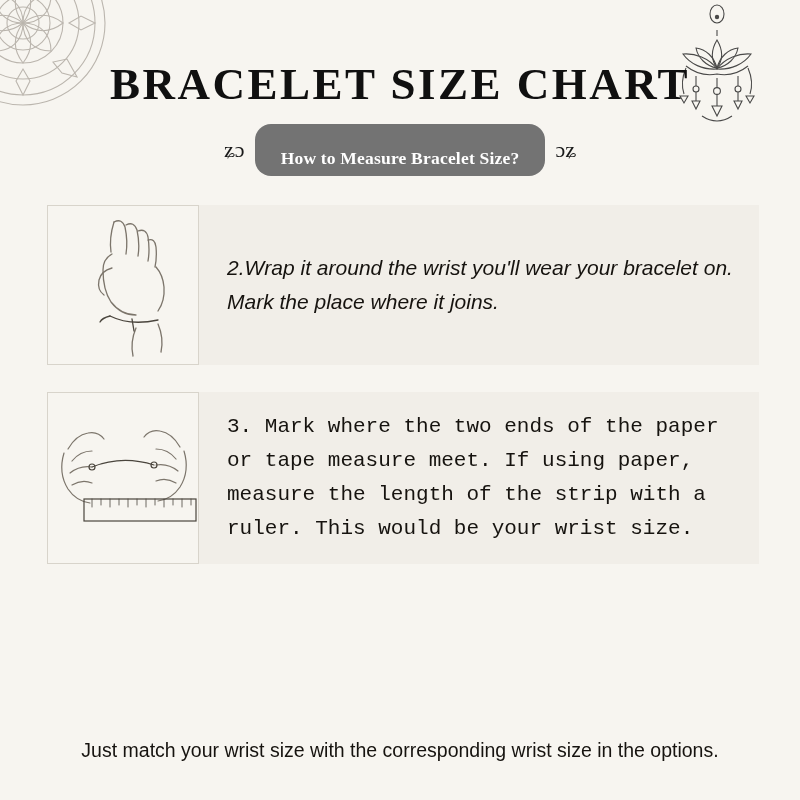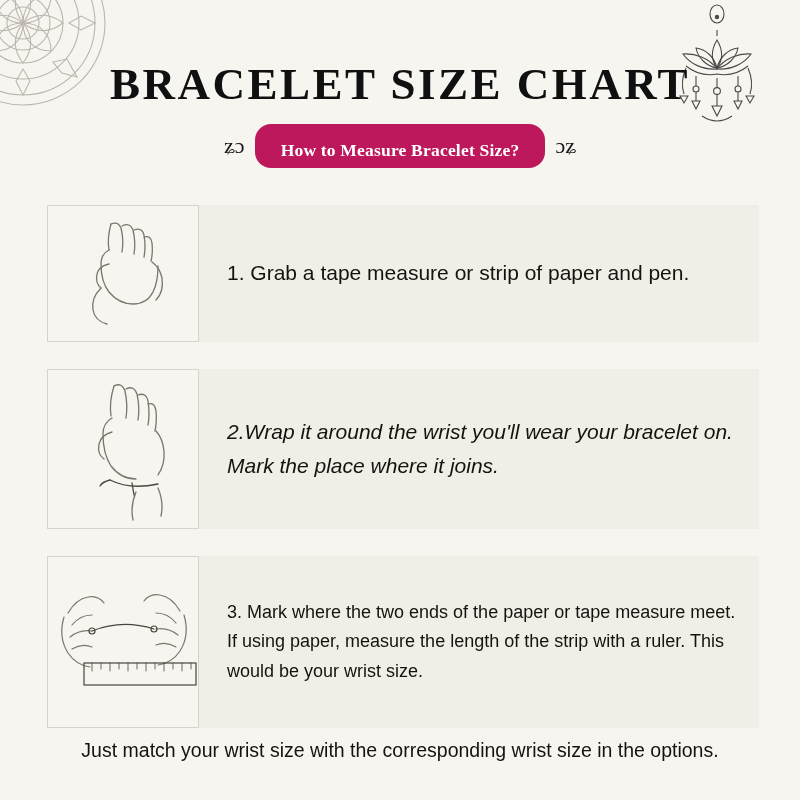--- a/index.html
+++ b/index.html
@@ -57,24 +57,24 @@
     top: 124px;
     left: 0;
     width: 800px;
     display: flex;
     align-items: center;
     justify-content: center;
     gap: 10px;
   }
 
   .subtitle-pill {
-    background: #be185d;
+    background: #737373;
     color: #ffffff;
     border-radius: 16px;
-    padding: 16px 26px 7px;
+    padding: 24px 26px 7px;
     font-family: "Liberation Serif", serif;
     font-size: 17.5px;
     font-weight: 700;
     letter-spacing: 0.2px;
     white-space: nowrap;
   }
 
   .squiggle {
     font-family: "Liberation Serif", serif;
     font-size: 22px;
@@ -117,21 +117,21 @@
     line-height: 1.62;
     color: #16130f;
   }
 
   #step-1 { height: 137px; }
   #step-2 { height: 160px; }
   #step-3 { height: 172px; }
 
   #step-1 .step-text { font-size: 21px; }
   #step-2 .step-text { font-size: 21px; font-style: italic; }
-  #step-3 .step-text { font-size: 18px; }
+  #step-3 .step-text { font-size: 21px; font-family: Liberation Mono, monospace; }
 
   .footer-note {
     position: absolute;
     bottom: 38px;
     left: 0;
     width: 800px;
     text-align: center;
     font-size: 19.5px;
     color: #16130f;
     margin-top: 40px;
@@ -211,38 +211,20 @@
 <h1 class="title">BRACELET SIZE CHART</h1>
 
 <div class="subtitle-row">
   <span class="squiggle">ʑɔ</span>
   <span class="subtitle-pill">How to Measure Bracelet Size?</span>
   <span class="squiggle">ɔʑ</span>
 </div>
 
 <div class="steps">
 
-  <div class="step" id="step-1">
-    <div class="step-illustration">
-      <svg viewBox="0 0 150 135" width="150" height="135">
-        <g fill="none" stroke="#7c756b" stroke-width="1.3" stroke-linecap="round">
-          <path d="M63 18 q-4 14 -2 26"></path>
-          <path d="M63 18 q7 -3 10 4 q3 12 1 24"></path>
-          <path d="M74 20 q8 -4 11 4 q3 13 1 24"></path>
-          <path d="M86 24 q8 -3 10 5 q2 12 0 22"></path>
-          <path d="M96 31 q7 -2 8 6 q1 10 -1 18"></path>
-          <path d="M61 44 q-8 4 -8 14 q0 18 8 28 q10 12 24 12 q14 0 20 -12 q5 -10 5 -26"></path>
-          <path d="M61 58 q-10 2 -12 10 q-2 9 4 14"></path>
-          <path d="M53 82 q-10 10 -8 22 q2 11 14 14"></path>
-          <path d="M104 56 q8 6 10 16 q2 14 -6 22"></path>
-        </g>
-      </svg>
-    </div>
-    <div class="step-text">1. Grab a tape measure or strip of paper and pen.</div>
-  </div>
 
   <div class="step" id="step-2">
     <div class="step-illustration">
       <svg viewBox="0 0 150 158" width="150" height="158">
         <g fill="none" stroke="#7c756b" stroke-width="1.3" stroke-linecap="round">
           <path d="M66 16 q-5 16 -3 30"></path>
           <path d="M66 16 q8 -4 11 5 q3 14 1 27"></path>
           <path d="M78 19 q8 -4 11 5 q3 14 1 26"></path>
           <path d="M90 25 q8 -3 10 6 q2 13 0 24"></path>
           <path d="M100 34 q7 -2 8 7 q1 11 -1 20"></path>

